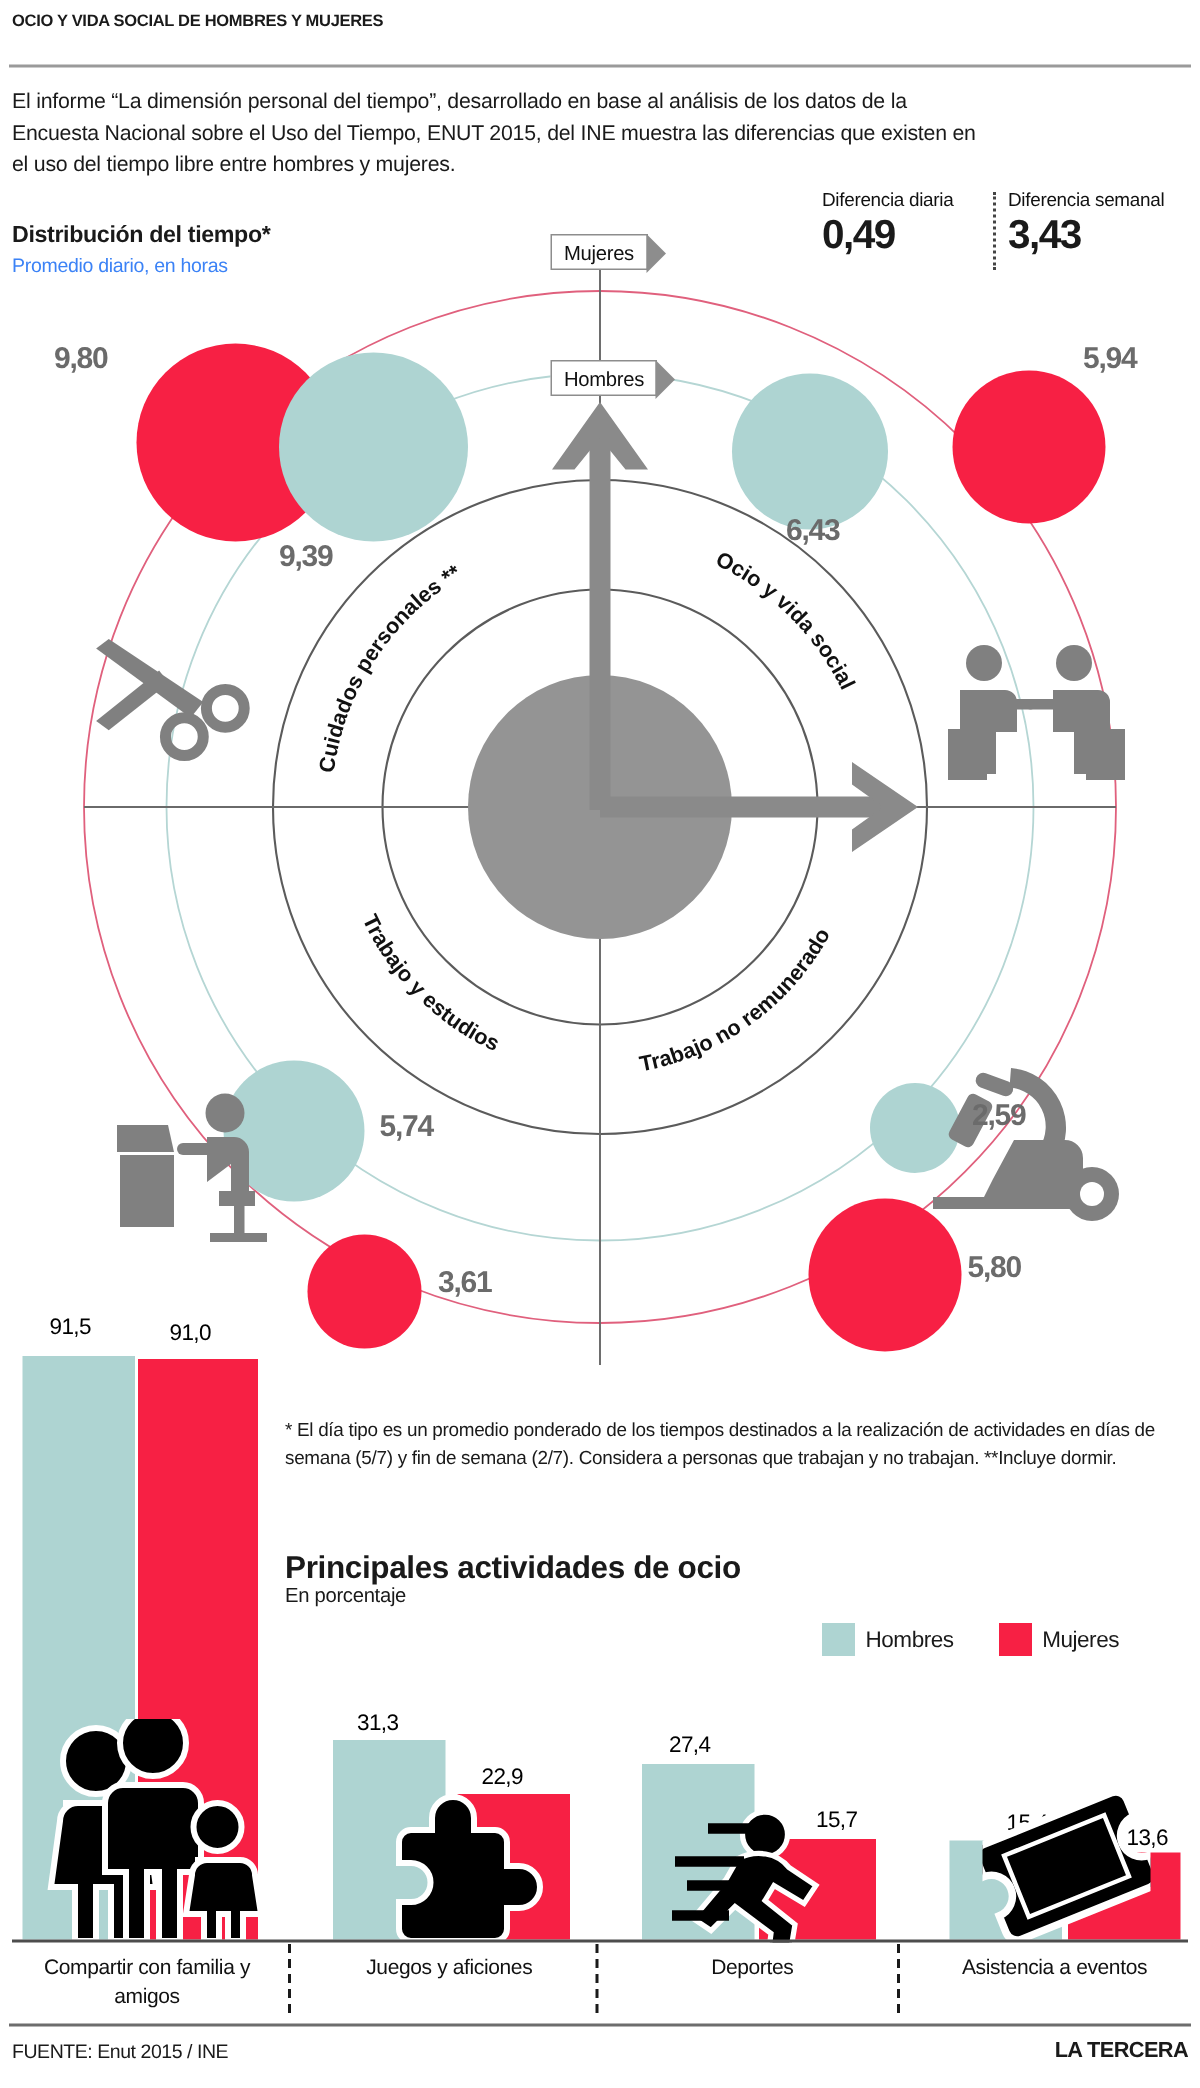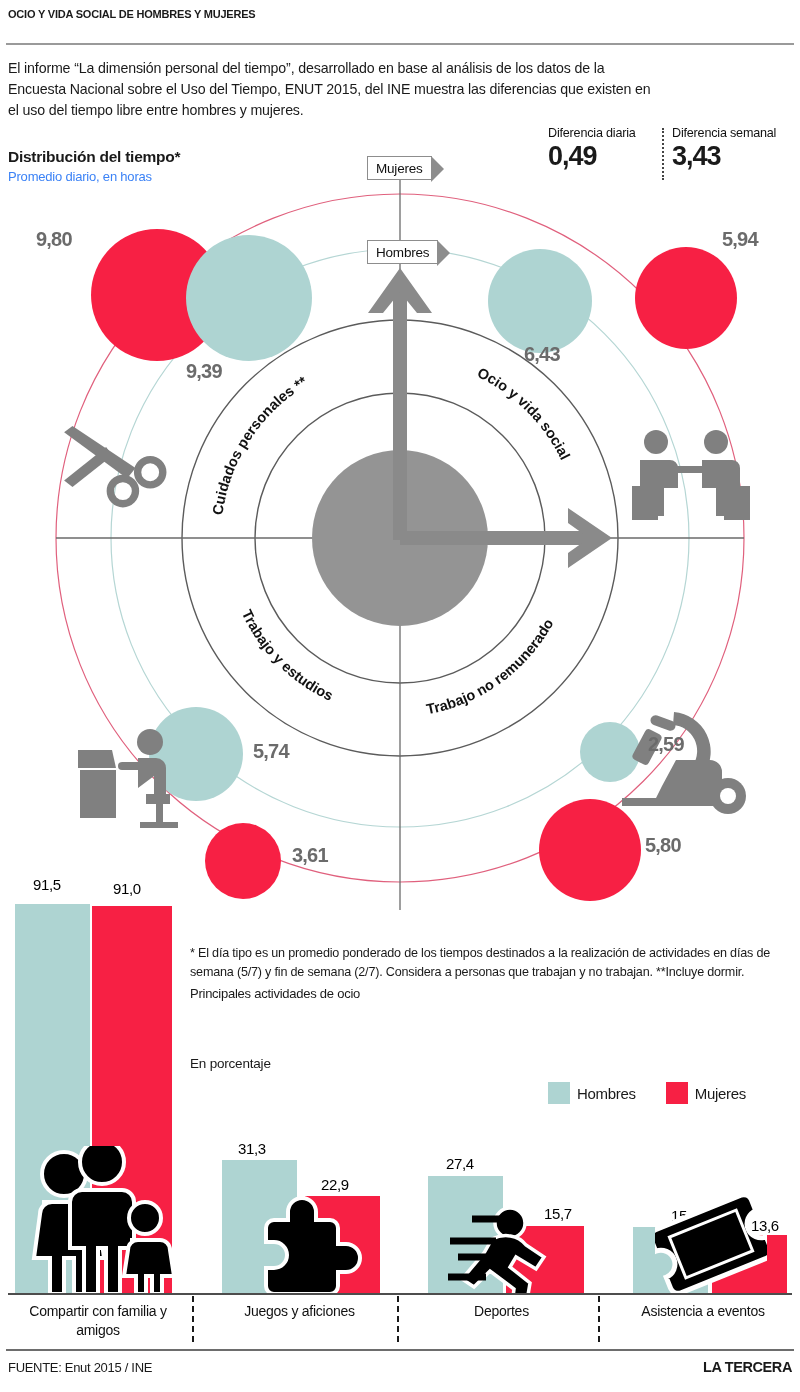--- a/index.html
+++ b/index.html
@@ -55,21 +55,21 @@
     content:""; position:absolute; right:-13px; top:-1px;
     border-top:13px solid transparent; border-bottom:13px solid transparent;
     border-left:13px solid #8d8d8d;
   }
 
   
   #footnote {
     position:absolute; left:190px; top:944px; width:600px;
     font-size:12.6px; line-height:18.5px; letter-spacing:-0.2px;
   }
-  #bars-title { position:absolute; left:190px; top:986px; font-size:13px; font-weight:normal; letter-spacing:-0.25px;}
+  #bars-title { position:absolute; left:190px; top:1034px; font-size:21px; font-weight:bold; letter-spacing:-0.25px;}
   #bars-sub   { position:absolute; left:190px; top:1056px; font-size:13.5px; letter-spacing:-0.2px;}
   #legend { position:absolute; left:548px; top:1082px; display:flex; align-items:center; gap:8px; }
   .lg-item { display:flex; align-items:center; gap:7px; font-size:15px; letter-spacing:-0.3px;}
   .lg-sw { width:22px; height:22px; display:block; }
   .bar { position:absolute; bottom:0; }
   .bar-lbl {
     position:absolute; font-size:15px; color:#000000; letter-spacing:-0.4px; white-space:nowrap;
   }
   #axis-line { position:absolute; left:8px; top:1293px; width:784px; height:2px; background:#4d4d4d; }
   .cat-lbl {

